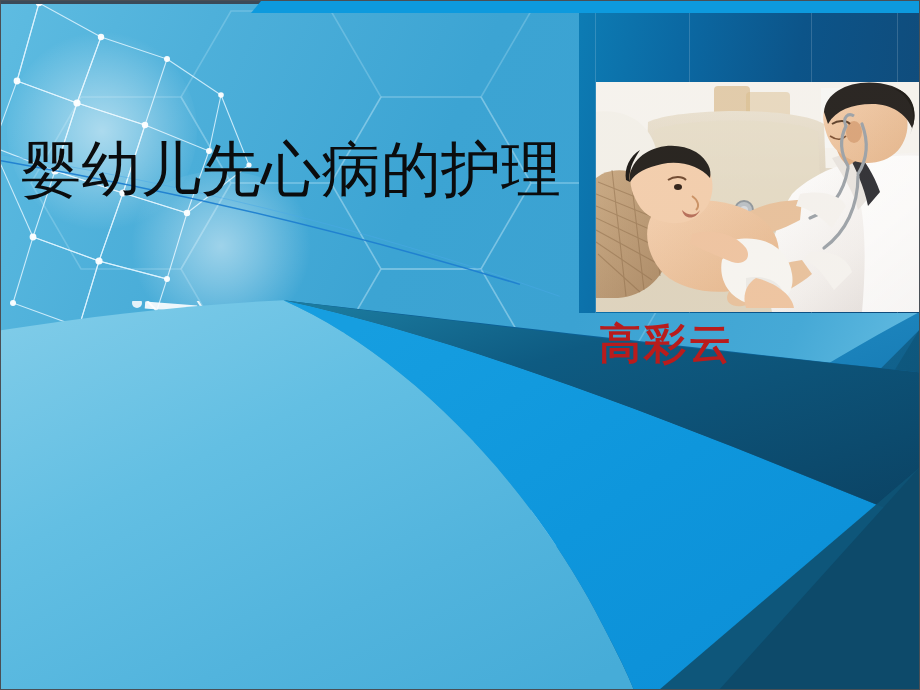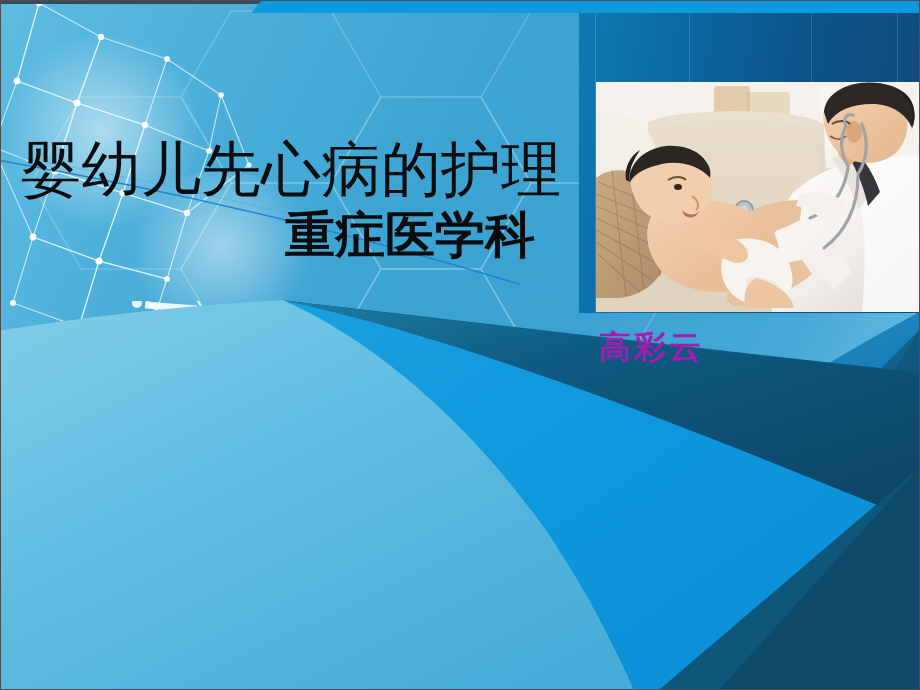--- a/index.html
+++ b/index.html
@@ -121,25 +121,25 @@
     left: 284px; top: 209px;
     font-size: 50px;
     line-height: 1;
     font-weight: 700;
     color: #0a0b0c;
     white-space: nowrap;
     font-family: "DejaVu Sans", "Liberation Sans", sans-serif;
   }
   .author {
     position: absolute;
-    left: 598px; top: 330px;
-    font-size: 32px;
+    left: 598px; top: 322px;
+    font-size: 42px;
     line-height: 1;
     font-weight: 700;
-    color: #a21caf;
+    color: #b91c1c;
     letter-spacing: 3px;
     white-space: nowrap;
     font-family: "DejaVu Serif", "Liberation Serif", serif;
   }
 </style>
 </head>
 <body>
 
 <div id="slide">
 
@@ -474,16 +474,15 @@
 
       <path d="M96,152 C116,146 140,152 150,166 C156,176 148,184 136,180 C120,174 104,166 94,162 Z" fill="#efc39f"></path>
 
       <path d="M160,196 C178,200 196,212 198,226 L150,226 C146,214 150,202 160,196 Z" fill="#eec39e"></path>
 
       <rect width="325" height="230" fill="url(#roomBg)" opacity="0.06"></rect>
     </svg>
   </div>
 
   <div class="title-main">婴幼儿先心病的护理</div>
-  <div class="title-sub">重症医学科</div>
   <div class="author">高彩云</div>
 
 </div>
 
 </body></html>

